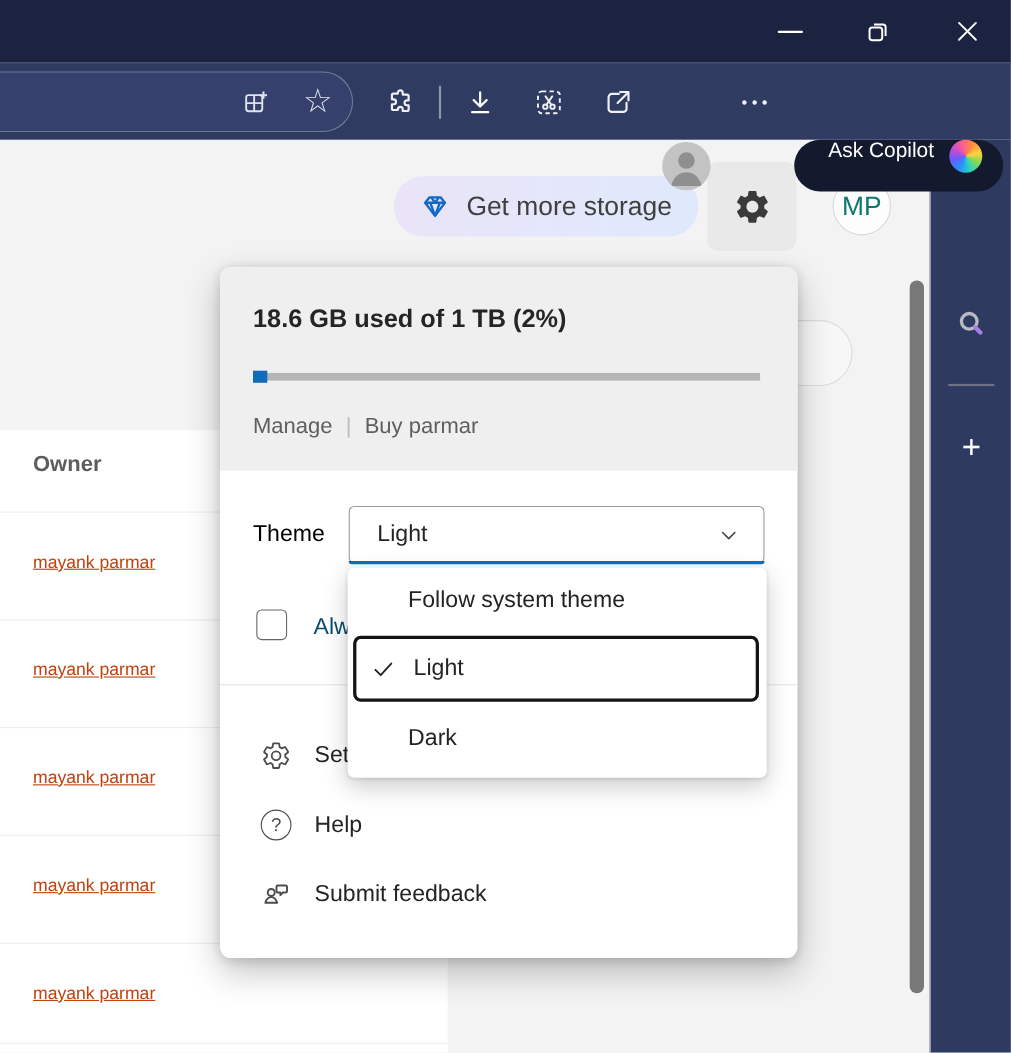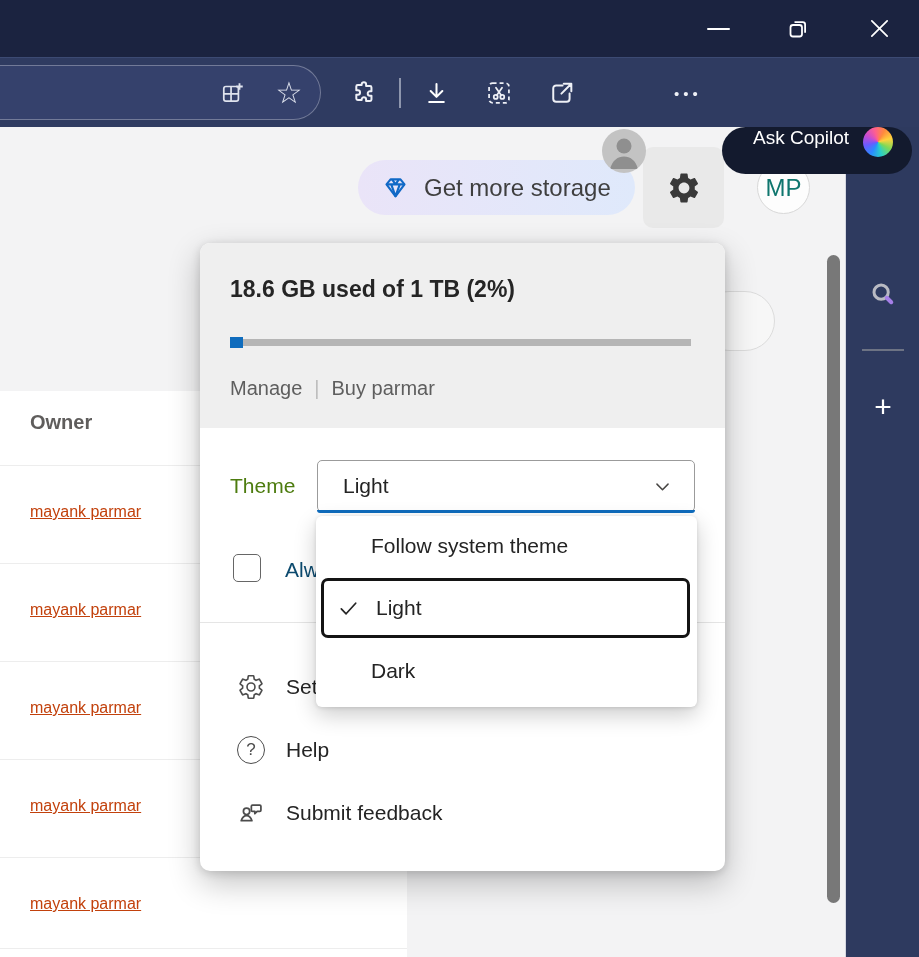--- a/index.html
+++ b/index.html
@@ -59,21 +59,21 @@
   
   .popup { left:200px; top:243px; width:525px; height:628px; background:#ffffff; border-radius:10px;
     box-shadow:0 12px 32px rgba(0,0,0,0.24), 0 2px 10px rgba(0,0,0,0.14); z-index:10; overflow:visible; }
   .popup-header { position:absolute; left:0; top:0; width:525px; height:185px; background:#efefef; border-radius:10px 10px 0 0; }
   .storage-title { position:absolute; left:30px; top:33px; font-size:23px; font-weight:600; color:#252525; }
   .progress-track { position:absolute; left:30px; top:96px; width:461px; height:7px; background:#b5b5b5; }
   .progress-fill { position:absolute; left:0; top:-2px; width:13px; height:11px; background:#0f6cbd; }
   .storage-links { position:absolute; left:30px; top:134px; font-size:20px; color:#5e5e5e; display:flex; gap:12px; align-items:center; }
   .link-sep { color:#bdbdbd; }
 
-  .theme-label { position:absolute; left:30px; top:231px; font-size:21px; color:#4d7c0f;text-align:center; }
+  .theme-label { position:absolute; left:30px; top:231px; font-size:21px; color:#000000;text-align:center; }
   .theme-select { position:absolute; left:117px; top:217px; width:378px; height:52px; background:#ffffff;
     border:1px solid #9b9b9b; border-radius:5px; display:flex; align-items:center; justify-content:space-between;
     padding:0 22px 0 25px; }
   .theme-select::after { content:""; position:absolute; left:-1px; right:-1px; bottom:-2px; height:3px;
     background:#0f6cbd; border-radius:0 0 5px 5px; }
   .theme-select .val { font-size:21px; color:#242424; }
 
   .always-checkbox { position:absolute; left:33px; top:311px; width:28px; height:28px; border:1.5px solid #666666;
     border-radius:5px; background:#ffffff; }
   .always-label { position:absolute; left:85px; top:315px; font-size:21px; color:#0c4a6e; white-space:nowrap; }

